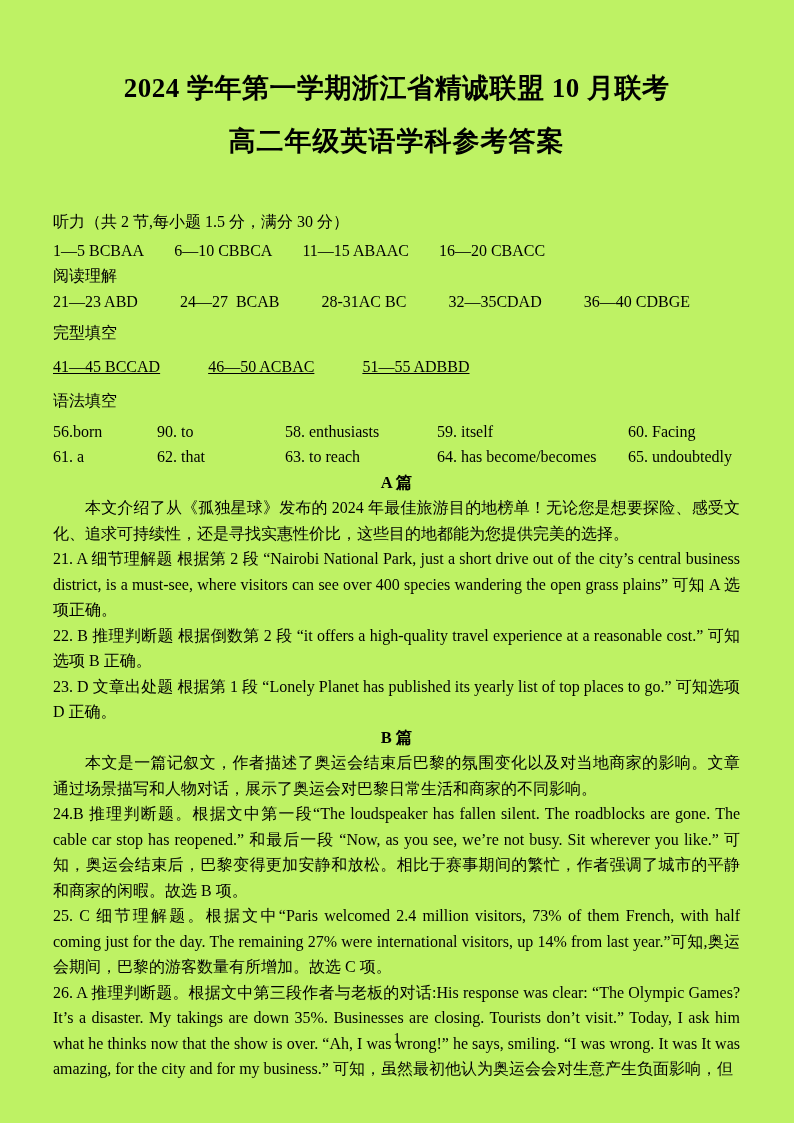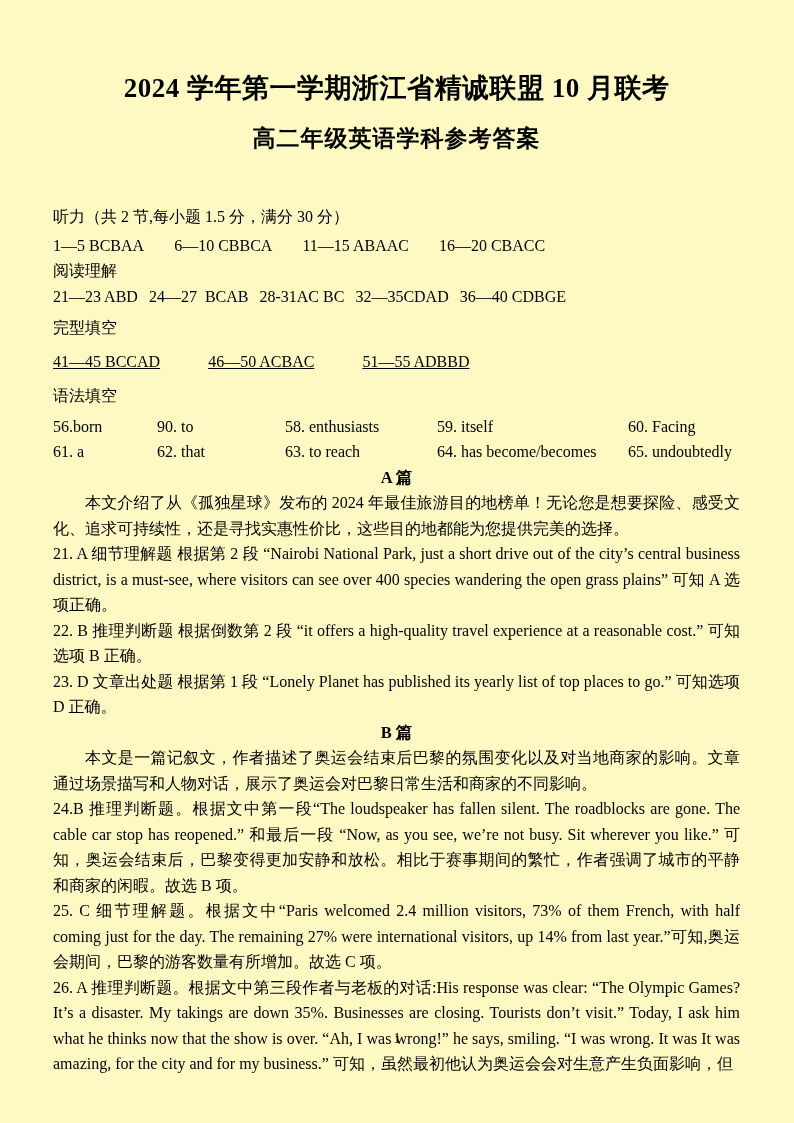--- a/index.html
+++ b/index.html
@@ -2,52 +2,52 @@
 <html><head>
 <meta charset="utf-8">
 <style>
   * { margin: 0; padding: 0; box-sizing: border-box; }
   html, body { background: #e8e8e8; }
   .page {
     position: relative;
     width: 794px;
     height: 1123px;
     margin: 0 auto;
-    background: #fef9c3;
+    background: #bef264;
     color: #000000;
     font-family: "Liberation Serif", "DejaVu Serif", serif;
     padding: 70px 54px 0 53px;
     overflow: hidden;
   }
   .title {
     font-size: 27px;
     font-weight: bold;
     text-align: center;
     letter-spacing: 0.5px;
   }
   .subtitle {
-    font-size: 23px;
+    font-size: 27px;
     font-weight: bold;
     text-align: center;
     margin-top: 17px;
     letter-spacing: 1px;
   }
   .content {
     margin-top: 50px;
     font-size: 16px;
     line-height: 25.5px;
   }
   .sec-heading {
     font-weight: normal;
     font-size: 16px;
   }
   .answers-row { display: flex; }
   .answers-row .ans { white-space: pre; text-align: right; }
   .listening-row { gap: 30px; margin-top: 3px; }
-  .reading-row  { gap: 11px; }
+  .reading-row  { gap: 42px; }
   .cloze-row    { gap: 48px; margin-top: 8px; margin-bottom: 9px; text-decoration: underline; }
   .mt6  { margin-top: 6px; }
   .mb5  { margin-bottom: 5px; }
   .grammar-grid {
     display: grid;
     grid-template-columns: 104px 128px 152px 191px 1fr;
   }
   .passage-heading {
     text-align: center;
     font-weight: bold;

